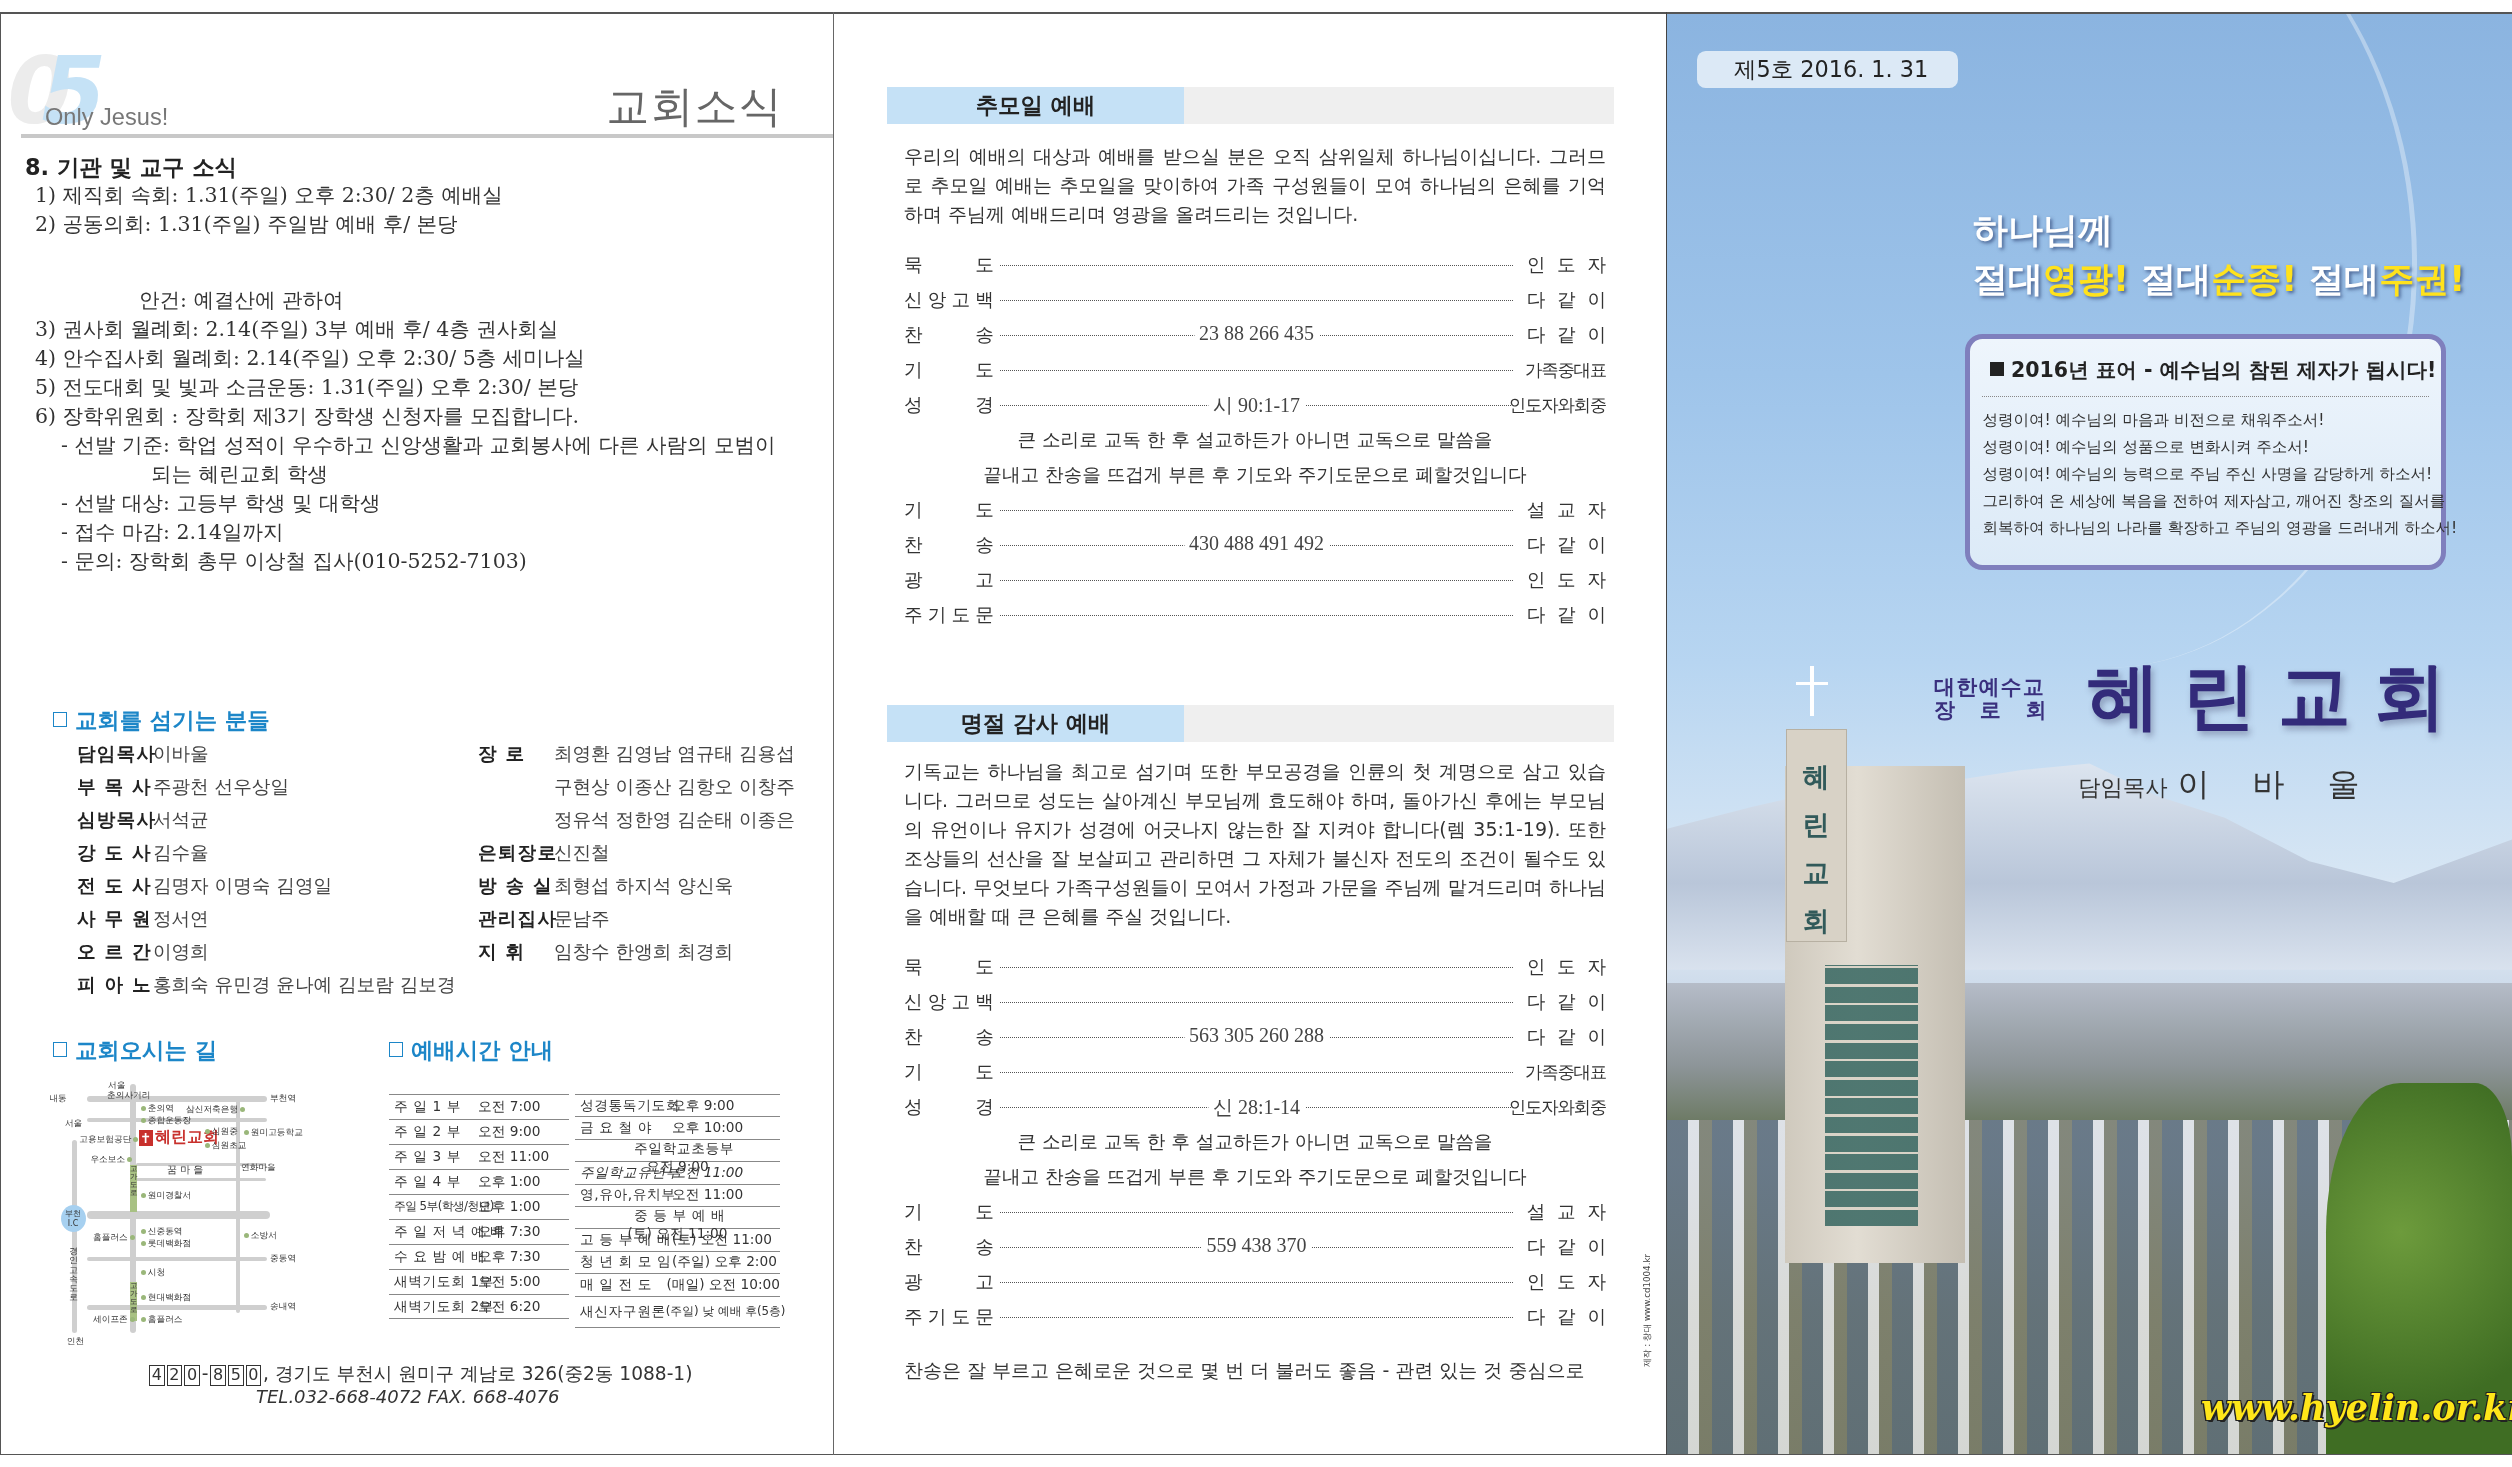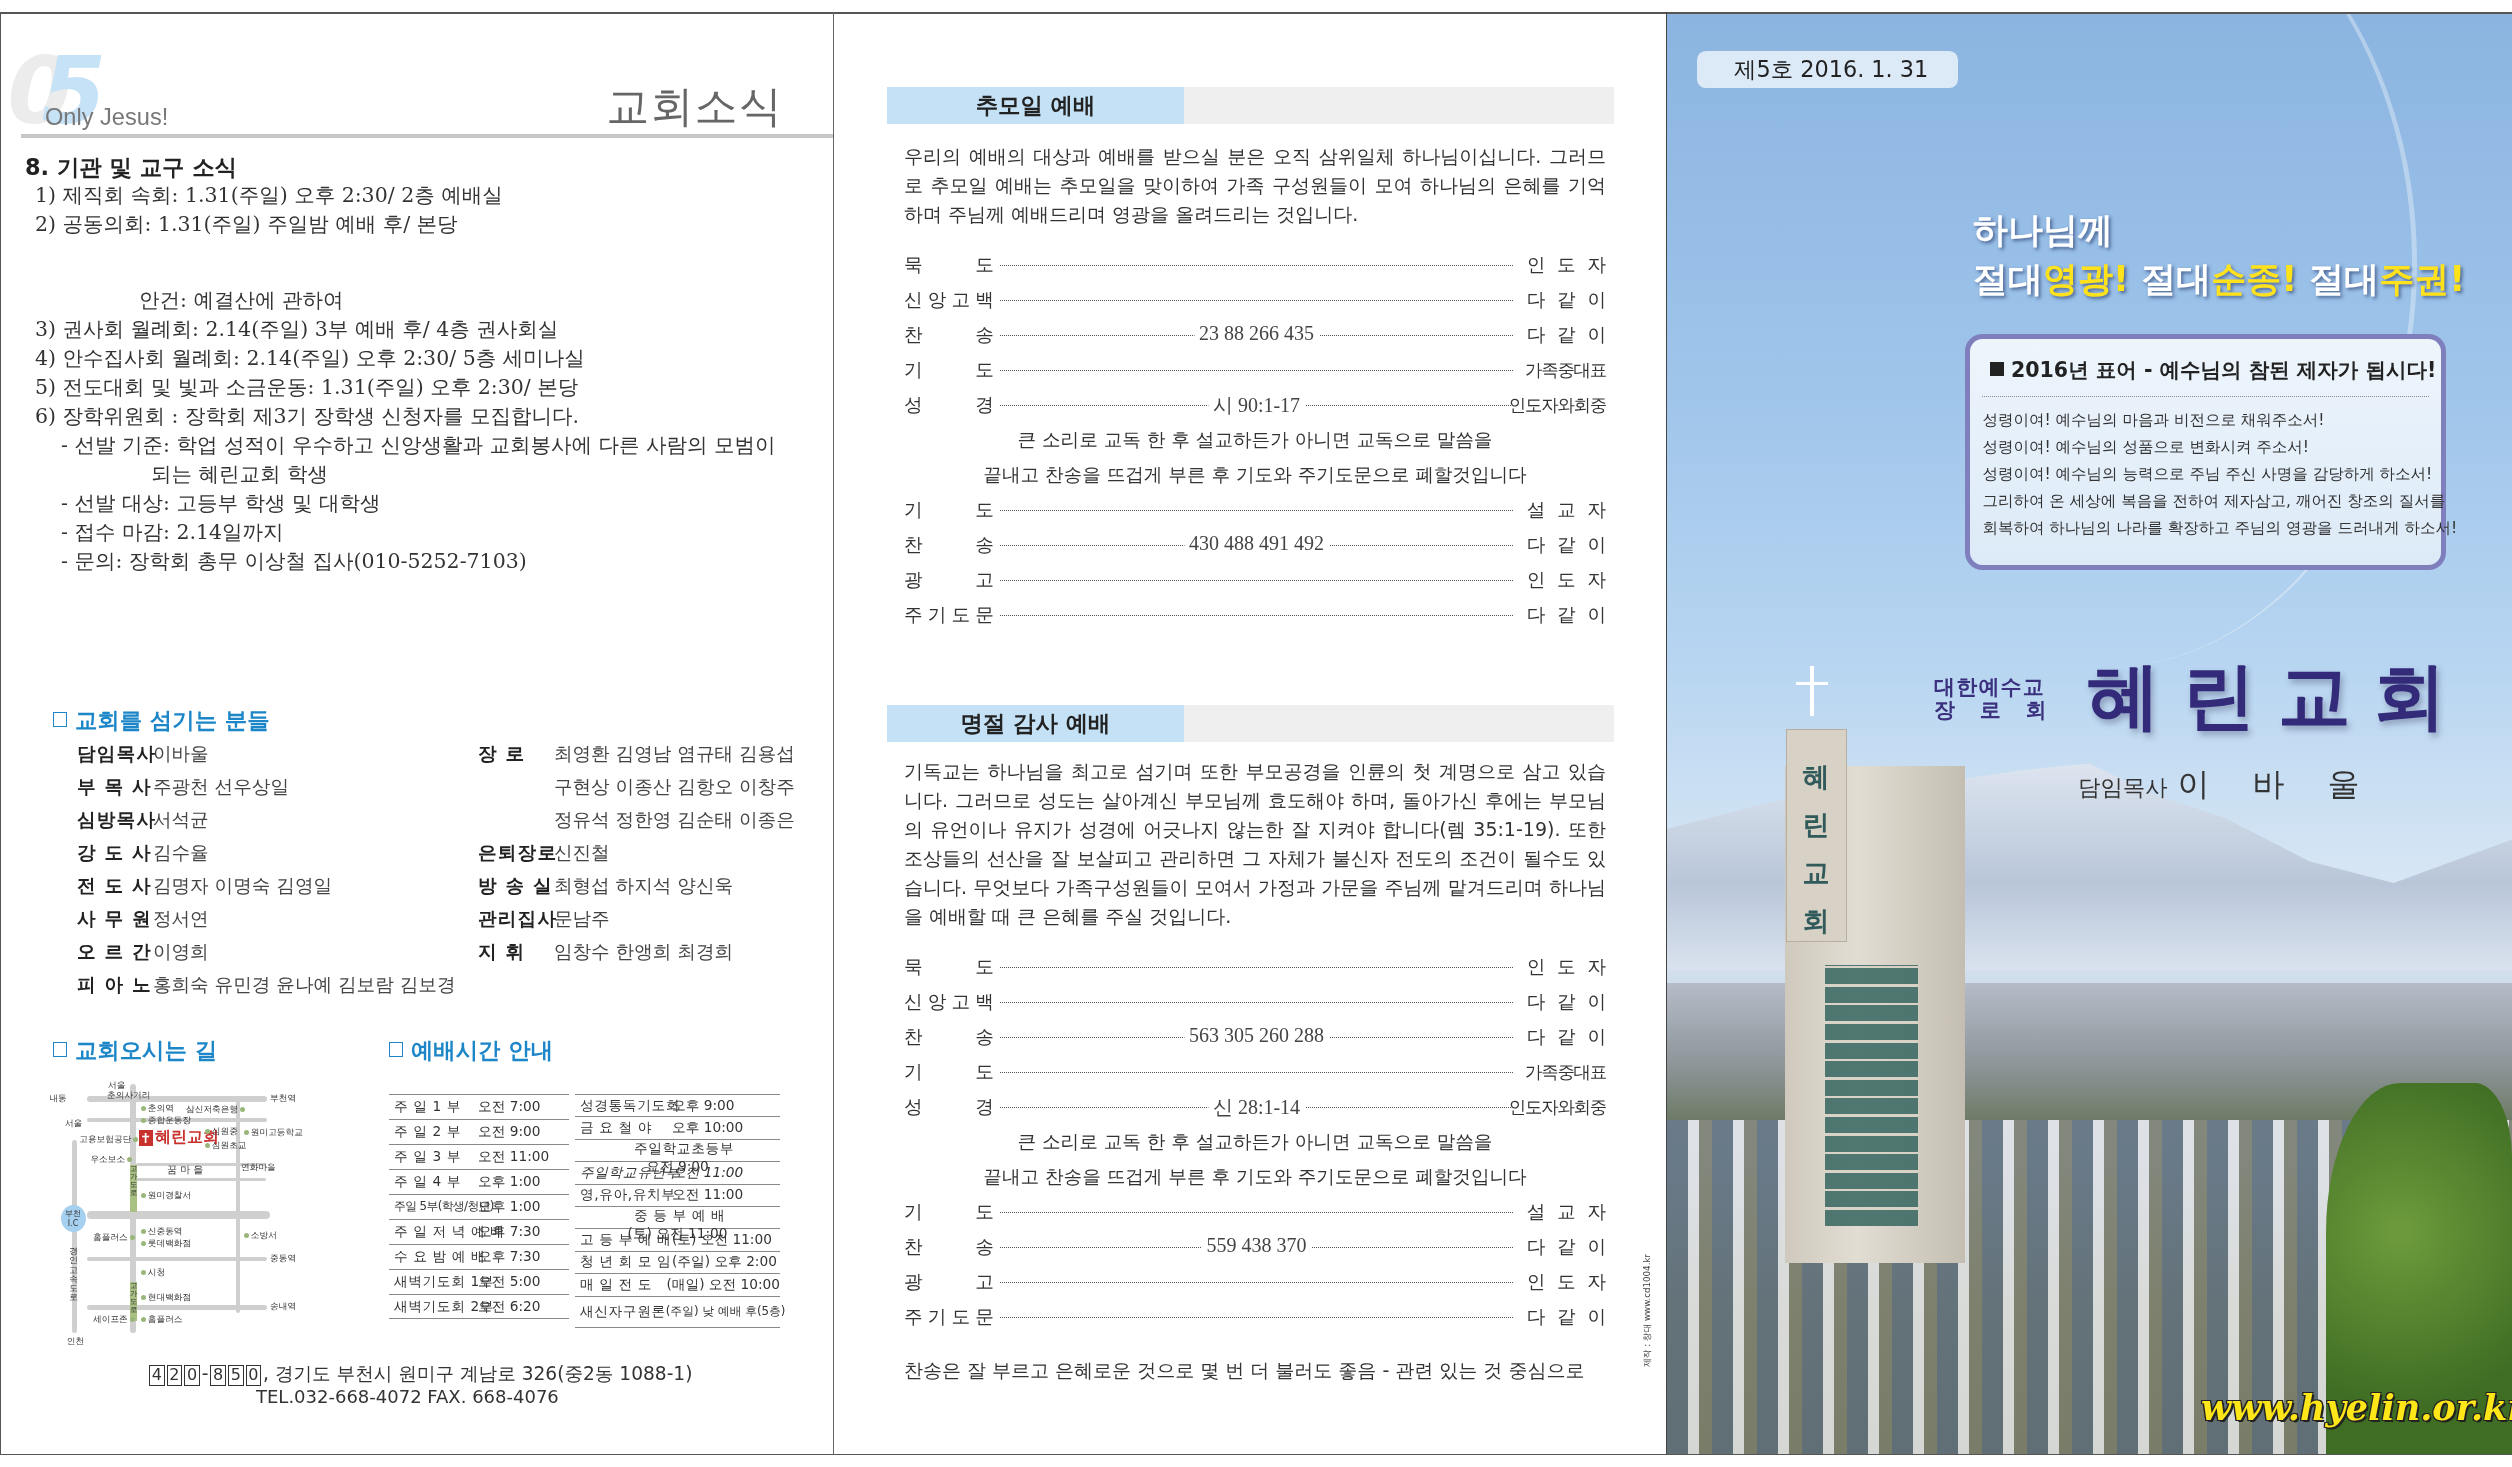--- a/index.html
+++ b/index.html
@@ -51,21 +51,21 @@
   .sched-row { height: 25px; border-top: 1.2px solid #888; display: flex; align-items: center; font-size: 13.7px; color: #333; white-space: nowrap; box-sizing: border-box; }
   .sched-row.last { border-bottom: 1.2px solid #888; }
   .sched-col.c1 { left: 0; width: 180px; }
   .sched-col.c2 { left: 186px; width: 205px; }
   .sched-row .n { width: 84px; padding-left: 5px; letter-spacing: 0.6px; }
   .sched-row .t { flex: 1; }
   .sched-col.c2 .n { width: 92px; }
 
   .address { position: absolute; left: 149px; top: 1361px; font-size: 18.6px; color: #333; white-space: nowrap; }
   .zip { display: inline-block; border: 0.9px solid #333; width: 13.7px; text-align: center; margin-right: 1.9px; line-height: 18.6px; font-size: 16px; }
-  .tel { position: absolute; left: 256px; top: 1386px; font-size: 18px; color: #333; white-space: nowrap; }
+  .tel { position: absolute; left: 256px; top: 1386px; font-size: 18px; color: #333; white-space: nowrap; font-style: italic; }
 
   
   .mid-page { position: absolute; left: 834px; top: 0; width: 832px; height: 1468px; }
   .banner { position: absolute; left: 53px; width: 727px; height: 37px; background: #efefef; }
   .banner .label { position: absolute; left: 0; top: 0; width: 297px; height: 37px; background: #c5e1f6; font-size: 22.4px; font-weight: bold; color: #222; line-height: 37px; text-align: center; }
   .para { position: absolute; left: 70px; width: 702px; font-size: 19px; line-height: 29px; color: #333; text-align: justify; }
   .order { position: absolute; left: 70px; width: 702px; }
   .order-row { height: 35px; display: flex; align-items: center; font-size: 18.6px; color: #333; }
   .order-row .l { width: 96px; display: flex; justify-content: space-between; padding-right: 6.2px; box-sizing: border-box; }
   .order-row .dots { flex: 1; position: relative; height: 18.6px; }

